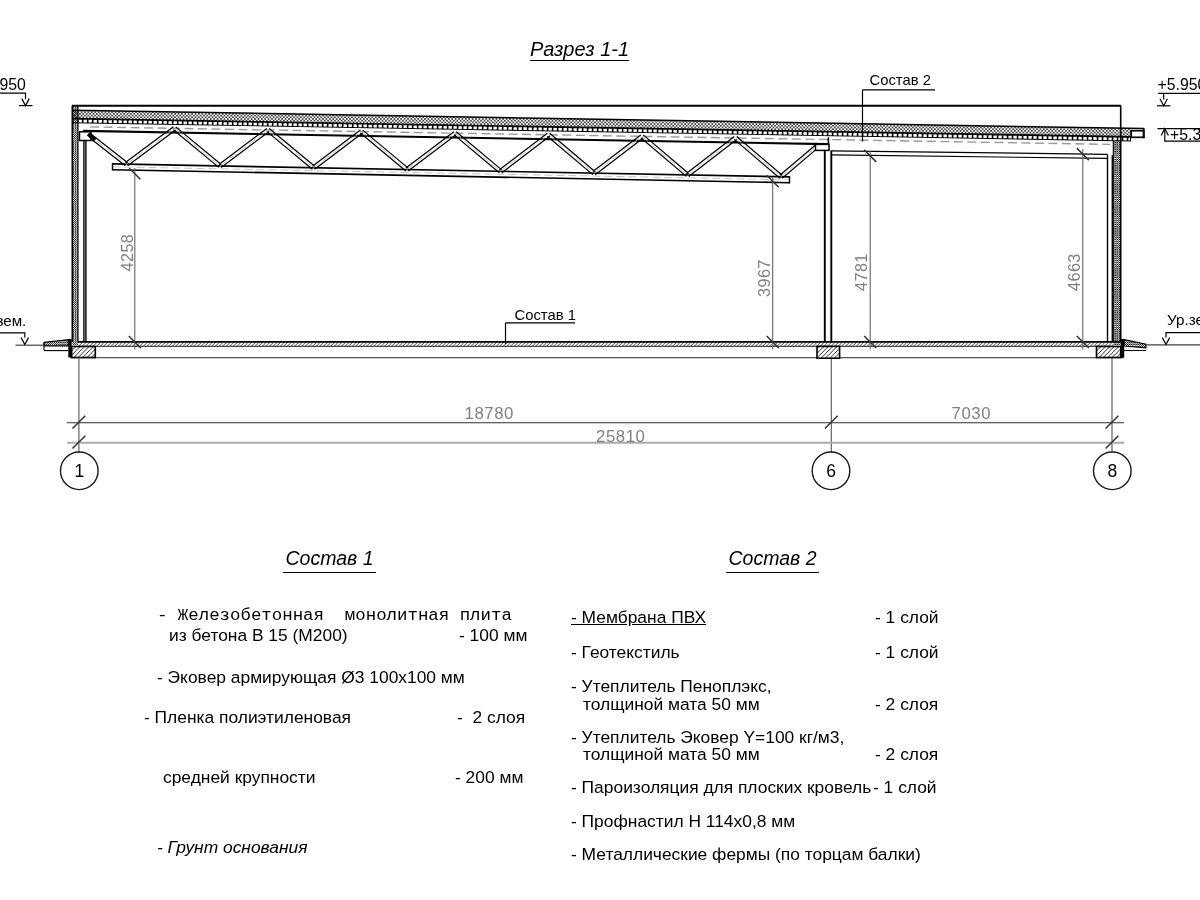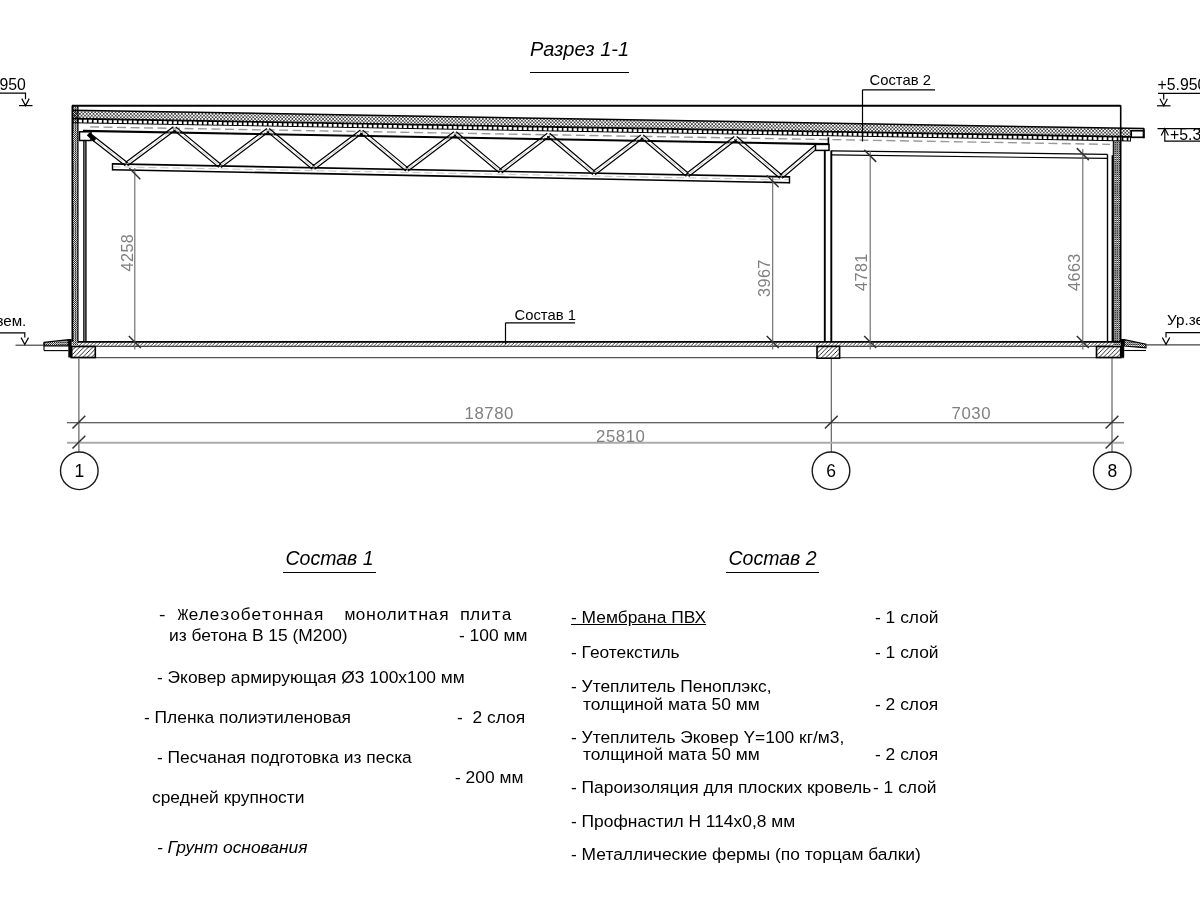--- a/index.html
+++ b/index.html
@@ -166,37 +166,36 @@
 <circle cx="79.3" cy="470.8" r="18.8" fill="#fff" stroke="#1a1a1a" stroke-width="1.4"></circle>
 <text x="79.3" y="477" font-size="17.5" text-anchor="middle">1</text>
 
 <circle cx="831" cy="470.8" r="18.8" fill="#fff" stroke="#1a1a1a" stroke-width="1.4"></circle>
 <text x="831" y="477" font-size="17.5" text-anchor="middle">6</text>
 
 <circle cx="1112.3" cy="470.8" r="18.8" fill="#fff" stroke="#1a1a1a" stroke-width="1.4"></circle>
 <text x="1112.3" y="477" font-size="17.5" text-anchor="middle">8</text>
 </svg>
 
-<div class="hdr" style="left:530px;top:39px;white-space:nowrap;border-bottom:1.6px solid #000;padding-bottom:13px;">Разрез 1-1</div>
+<div class="hdr" style="left:530px;top:39px;white-space:nowrap;border-bottom:1.6px solid #000;padding-bottom:1px;">Разрез 1-1</div>
 
 <div class="hdr" style="left:283px;top:549px;width:93px;text-align:center;border-bottom:1.4px solid #000;padding-bottom:3px;font-size:19.5px;">Состав 1</div>
 
 <div class="hdr" style="left:726px;top:549px;width:93px;text-align:center;border-bottom:1.4px solid #000;padding-bottom:3px;font-size:19.5px;">Состав 2</div>
 
 <div class="t" style="left:157px;top:607px;font-family:Liberation Mono, monospace;">- Железобетонная  монолитная плита</div>
 <div class="t" style="left:169px;top:627px;">из бетона В 15 (М200)</div>
 <div class="t" style="left:459px;top:627px;">- 100 мм</div>
 
 <div class="t" style="left:157px;top:669px;">- Эковер армирующая Ø3 100х100 мм</div>
 
 <div class="t" style="left:144px;top:709px;">- Пленка полиэтиленовая</div>
 <div class="t" style="left:457px;top:709px;">-  2 слоя</div>
 
-<div class="t" style="left:157px;top:749px;">- Песчаная подготовка из песка</div>
-<div class="t" style="left:152px;top:769px;margin-top:20px;">средней крупности</div>
+<div class="t" style="left:163px;top:769px;">средней крупности</div>
 <div class="t" style="left:455px;top:769px;">- 200 мм</div>
 
 <div class="t" style="left:157px;top:839px;font-style:italic;">- Грунт основания</div>
 
 <div class="t" style="left:571px;top:609px;text-decoration:underline;">- Мембрана ПВХ</div>
 <div class="t" style="left:875px;top:609px;">- 1 слой</div>
 
 <div class="t" style="left:571px;top:644px;">- Геотекстиль</div>
 <div class="t" style="left:875px;top:644px;">- 1 слой</div>
 

